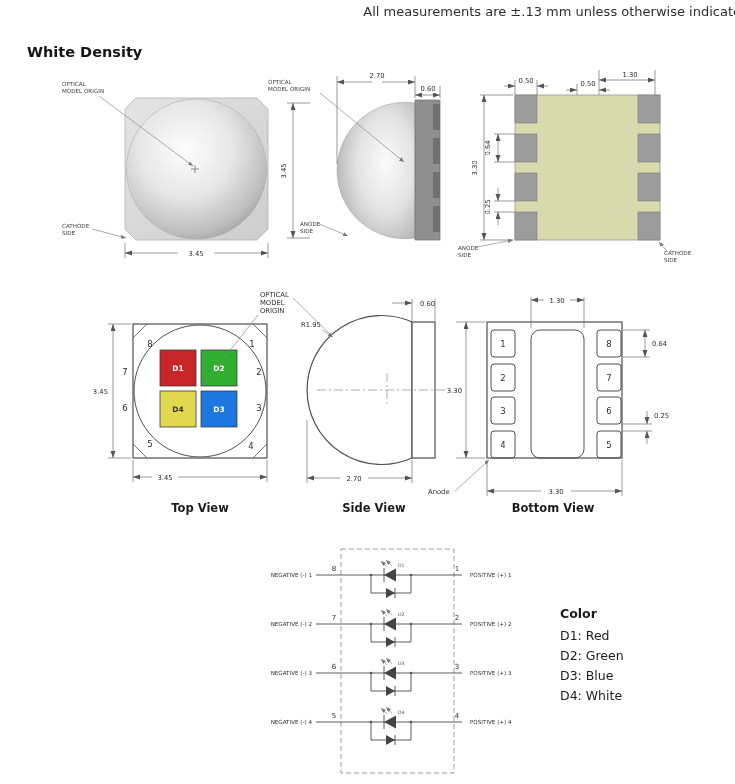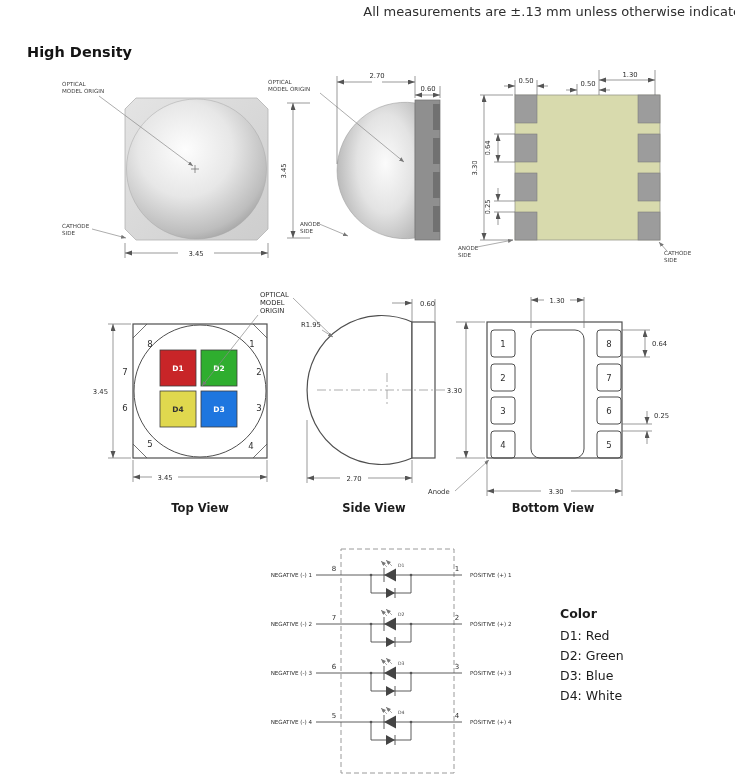--- a/index.html
+++ b/index.html
@@ -25,21 +25,21 @@
   .ldr{stroke:#8a8a8a;stroke-width:0.7;fill:none;}
   .wire{stroke:#4a4a4a;stroke-width:0.9;fill:none;}
   .cl{stroke:#8a8a8a;stroke-width:0.7;fill:none;stroke-dasharray:9 3 2 3;}
   .dashbox{fill:none;stroke:#9a9a9a;stroke-width:1;stroke-dasharray:5 3;}
 </style>
 </head>
 <body>
 
 <div class="page">
   <div class="note">All measurements are ±.13 mm unless otherwise indicate</div>
-  <div class="section-title">High Density</div>
+  <div class="section-title">White Density</div>
 
   <svg class="drawing" width="735" height="784" viewBox="0 0 735 784">
     <defs>
       <marker id="arr" markerUnits="userSpaceOnUse" markerWidth="8" markerHeight="6" refX="7" refY="2.5" orient="auto">
         <path d="M0,0 L7,2.5 L0,5 Z" fill="#555"></path>
       </marker>
       <marker id="arrS" markerUnits="userSpaceOnUse" markerWidth="6" markerHeight="5" refX="5" refY="2" orient="auto">
         <path d="M0,0 L5,2 L0,4 Z" fill="#777"></path>
       </marker>
       <radialGradient id="domeG" cx="0.42" cy="0.36" r="0.75">

